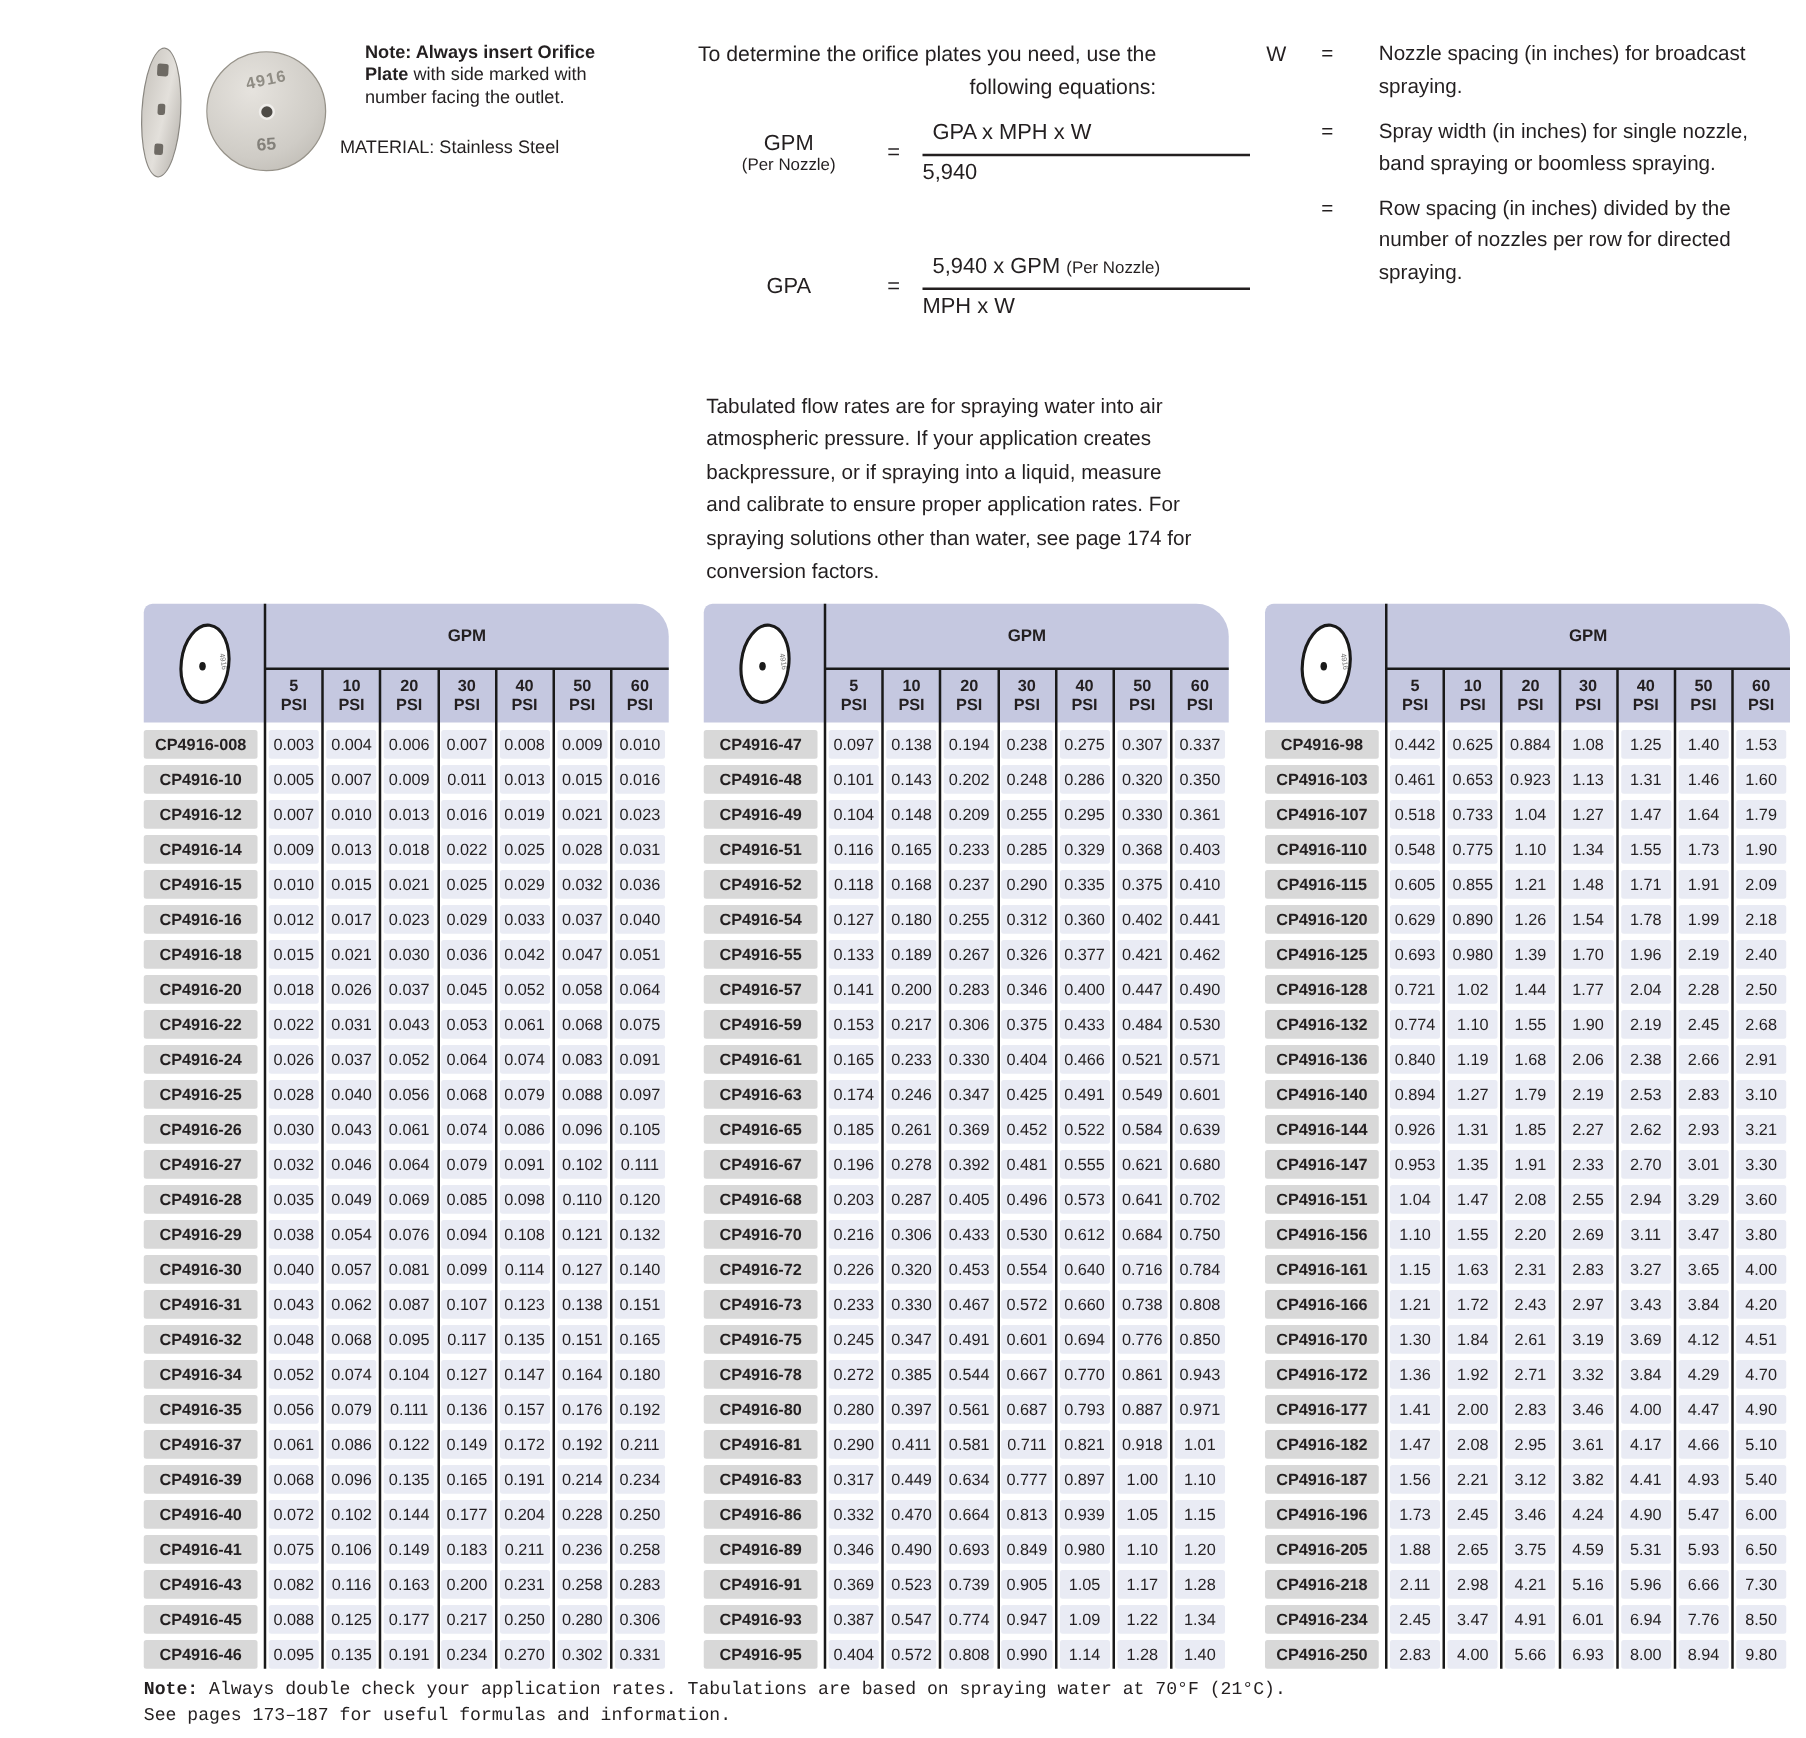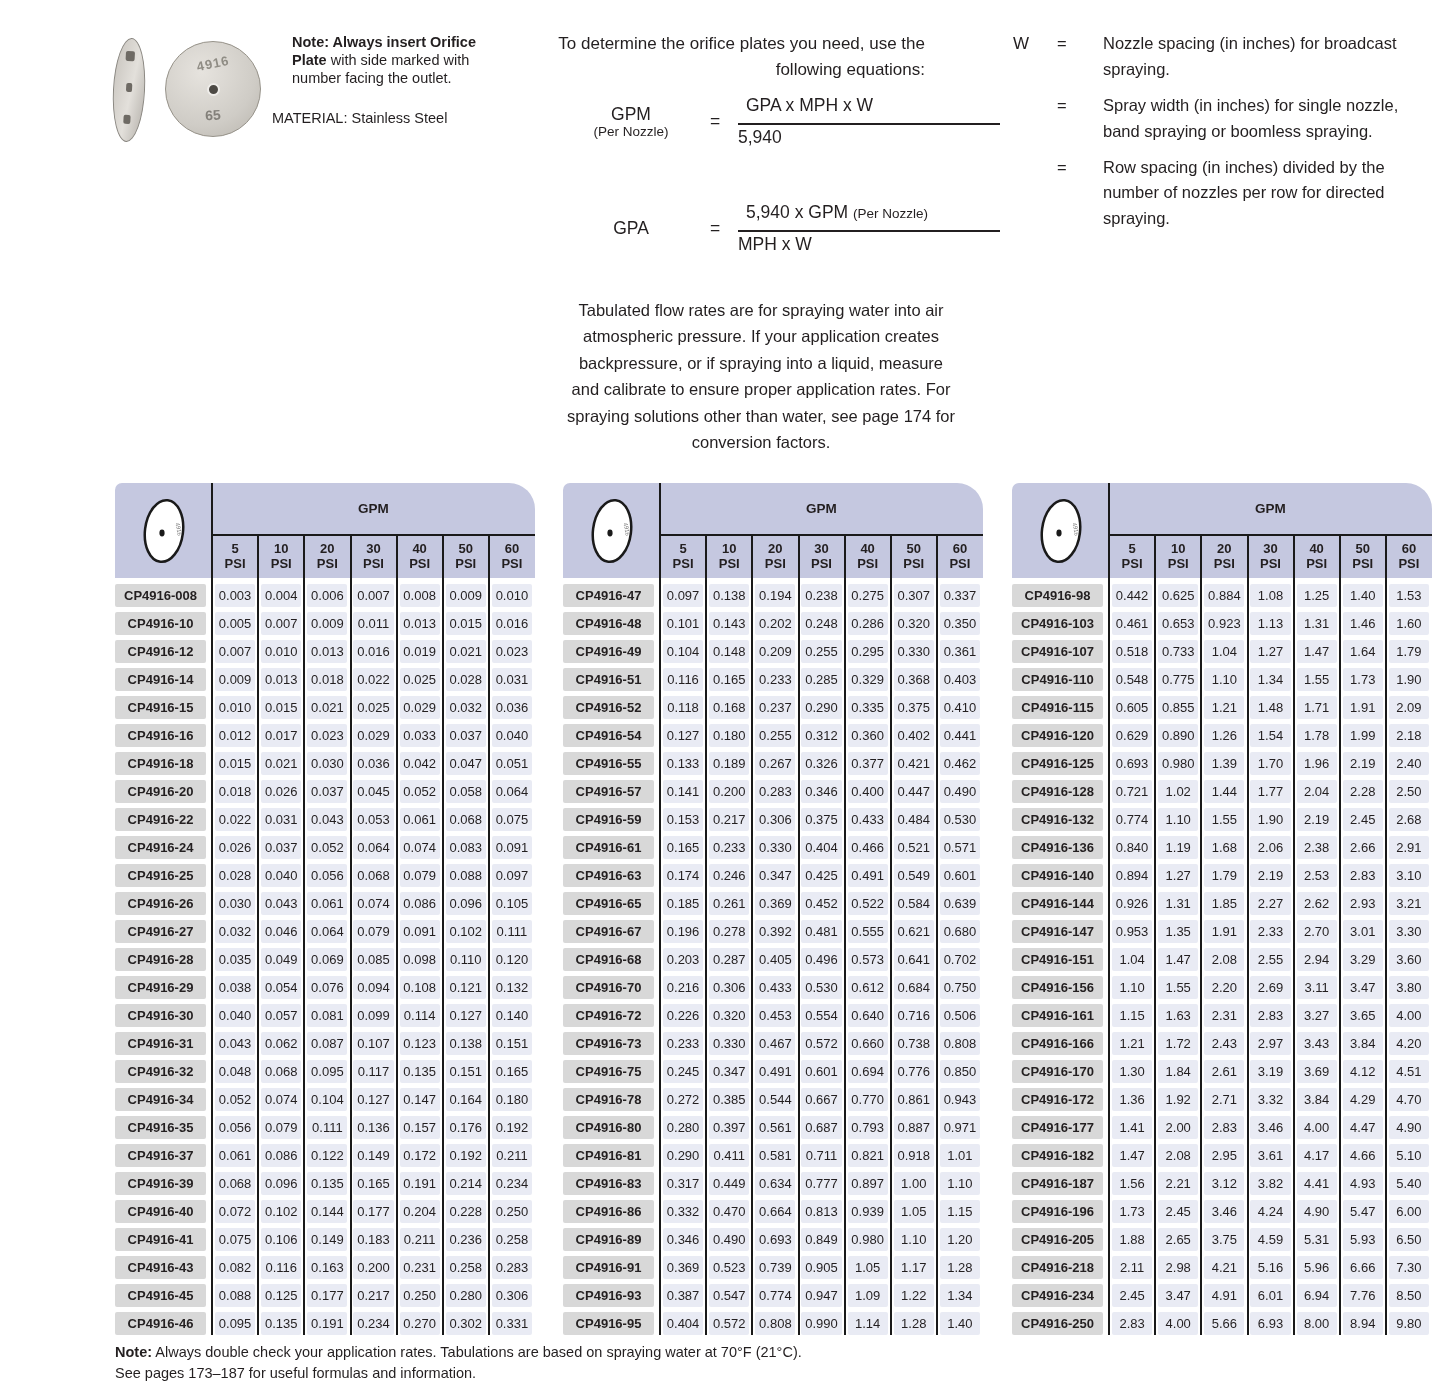--- a/index.html
+++ b/index.html
@@ -35,21 +35,21 @@
   .eq1{top:95px;}
   .eq2{top:202px;}
   .eq-lhs{width:122px;text-align:center;font-size:17.5px;line-height:1.15;}
   .eq-lhs .small{font-size:13.5px;}
   .eq-sign{width:46px;text-align:center;font-size:17.5px;}
   .eq-frac{flex:1;text-align:left;font-size:17.5px;}
   .frac-top{padding:0 8px 7px 8px;border-bottom:2px solid #231f20;}
   .frac-bottom{padding-top:2px;}
   .eq-frac .small{font-size:13.5px;}
 
-  .flow-note{position:absolute;left:565px;top:297px;width:392px;font-size:16.5px;line-height:1.6;text-align:center;}
+  .flow-note{position:absolute;left:565px;top:312px;width:392px;font-size:16.5px;line-height:1.6;}
 
   
   .w-legend{position:absolute;left:1013px;top:31px;width:395px;
     display:grid;grid-template-columns:44px 46px 1fr;row-gap:10px;
     font-size:16.5px;line-height:1.57;}
   .w-sym{font-size:17px;}
   .w-eq{text-align:left;}
 
   
   .otable{position:absolute;top:483px;width:420px;height:852px;}
@@ -68,21 +68,21 @@
   .rlabel{background:#d8d8d8;font-weight:bold;font-size:13px;display:flex;align-items:center;
     justify-content:center;margin-right:6px;border-radius:2px;white-space:nowrap;}
   .rcell{background:#e9ebf4;font-size:13px;display:flex;align-items:center;justify-content:center;
     margin:0 3px;border-radius:2px;white-space:nowrap;}
   .vl{position:absolute;width:2px;background:#1a1a1a;top:53px;bottom:0;}
   .vl-0{left:96px;top:0;}
   .vl-1{left:142px;} .vl-2{left:188px;} .vl-3{left:235px;}
   .vl-4{left:281px;} .vl-5{left:327px;} .vl-6{left:373px;}
 
   
-  .footer{position:absolute;left:115px;top:1342px;width:920px;font-size:14.5px;line-height:1.45;}
+  .footer{position:absolute;left:115px;top:1342px;width:920px;font-size:14.5px;line-height:1.45;font-family:Liberation Mono, monospace;}
   .footer b{font-weight:bold;}
 </style>
 </head>
 <body>
 
 <div class="page">
 
   <div class="photo-side">
     <div class="mark m1"></div>
     <div class="mark m2"></div>
@@ -654,21 +654,21 @@
           <div class="rcell">0.750</div>
         </div>
         <div class="trow">
           <div class="rlabel">CP4916-72</div>
           <div class="rcell">0.226</div>
           <div class="rcell">0.320</div>
           <div class="rcell">0.453</div>
           <div class="rcell">0.554</div>
           <div class="rcell">0.640</div>
           <div class="rcell">0.716</div>
-          <div class="rcell">0.506</div>
+          <div class="rcell">0.784</div>
         </div>
         <div class="trow">
           <div class="rlabel">CP4916-73</div>
           <div class="rcell">0.233</div>
           <div class="rcell">0.330</div>
           <div class="rcell">0.467</div>
           <div class="rcell">0.572</div>
           <div class="rcell">0.660</div>
           <div class="rcell">0.738</div>
           <div class="rcell">0.808</div>

